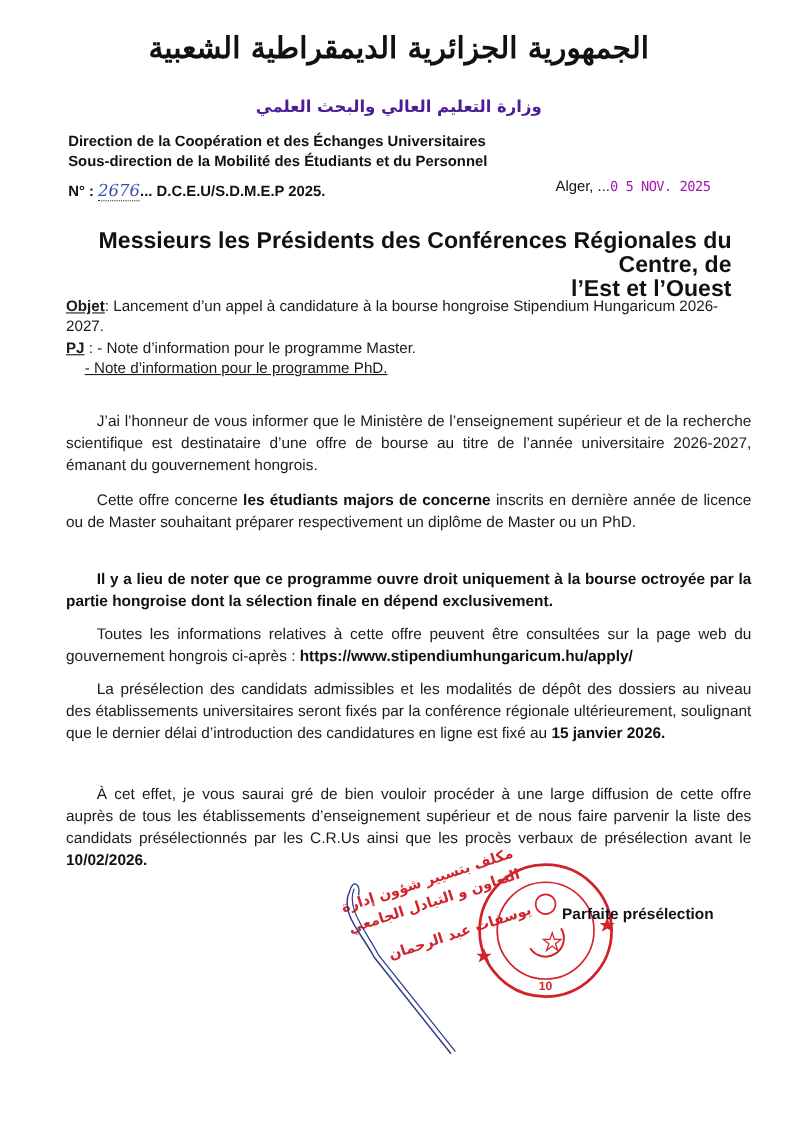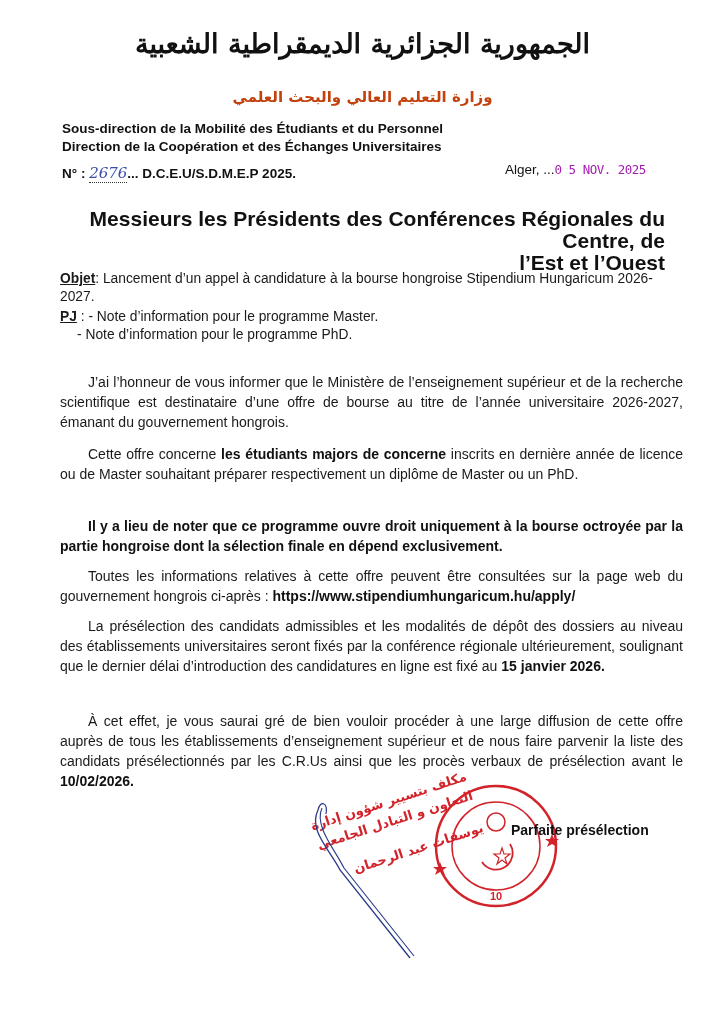--- a/index.html
+++ b/index.html
@@ -7,42 +7,42 @@
     width: 725px; height: 1024px; background: #ffffff; position: relative; overflow: hidden;
     font-family: "Liberation Sans", "DejaVu Sans", sans-serif; color: #1a1a1a;
   }
   .page { position: absolute; inset: 0; }
   .ar-title {
     position: absolute; left: 0; right: 0; top: 28px; text-align: center; direction: rtl;
     font-family: "DejaVu Serif", serif; font-size: 27px; font-weight: bold; color: #111; letter-spacing: 0.5px;
   }
   .ar-ministry {
     position: absolute; left: 0; right: 0; top: 88px; text-align: center; direction: rtl;
-    font-family: "DejaVu Sans", sans-serif; font-size: 15px; font-weight: bold; color: #c2410c;
+    font-family: "DejaVu Sans", sans-serif; font-size: 15px; font-weight: bold; color: #4c1d95;
   }
   .dir-block {
     position: absolute; left: 62px; top: 120px; font-size: 13.5px; font-weight: bold; line-height: 18px; color: #111;
   }
   .ref-line { position: absolute; left: 62px; top: 164px; font-size: 13.5px; font-weight: bold; color: #111; }
   .ref-line .hand {
     font-family: "DejaVu Serif", serif; font-style: italic; font-weight: normal; color: #3b4fa8; font-size: 15px;
     border-bottom: 1px dotted #333;
   }
   .place-date { position: absolute; left: 505px; top: 162px; font-size: 13.5px; color: #111; }
   .place-date .stamp-date {
     font-family: "DejaVu Sans Mono", monospace; color: #a21caf; font-size: 12.5px; letter-spacing: -0.5px;
   }
   .addressee {
     position: absolute; left: 60px; right: 60px; top: 208px; text-align: right;
     font-size: 21px; font-weight: bold; line-height: 22px; color: #111;
   }
   .objet { position: absolute; left: 60px; right: 44px; top: 270px; font-size: 13.8px; line-height: 18px; }
   .u-label { font-weight: bold; text-decoration: underline; margin-top: 37px; }
   .pj { position: absolute; left: 60px; top: 308px; font-size: 13.8px; line-height: 18px; }
-  .pj .indent { padding-left: 17px; }
+  .pj .indent { padding-left: 17px; text-decoration: underline; }
   .para {
     position: absolute; left: 60px; right: 42px; font-size: 14px; line-height: 20px; text-align: justify; color: #1a1a1a;
   }
   .para .first { padding-left: 28px; }
   .b { font-weight: bold; color: #111; }
   .signoff { position: absolute; left: 511px; top: 822px; font-size: 14px; font-weight: bold; color: #111; }
   .nb { position: absolute; left: 60px; right: 42px; top: 920px; font-size: 14px; line-height: 19px; font-weight: bold; text-align: justify; }
   .nb i { font-style: italic; }
   .seal { position: absolute; left: 432px; top: 782px; width: 128px; height: 128px; }
   .sig-text {
@@ -54,22 +54,22 @@
 </style>
 </head>
 <body>
 
 <div class="page">
 
   <div class="ar-title">الجمهورية الجزائرية الديمقراطية الشعبية</div>
   <div class="ar-ministry">وزارة التعليم العالي والبحث العلمي</div>
 
   <div class="dir-block">
+    <div>Direction de la Coopération et des  Échanges Universitaires</div>
     <div>Sous-direction de la Mobilité des Étudiants et du Personnel</div>
-    <div>Direction de la Coopération et des  Échanges Universitaires</div>
   </div>
 
   <div class="ref-line">
     <span>N° : </span><span class="hand">2676</span><span>... D.C.E.U/S.D.M.E.P  2025.</span>
   </div>
 
   <div class="place-date">
     <span>Alger, ...</span><span class="stamp-date">0 5 NOV. 2025</span>
   </div>
 

